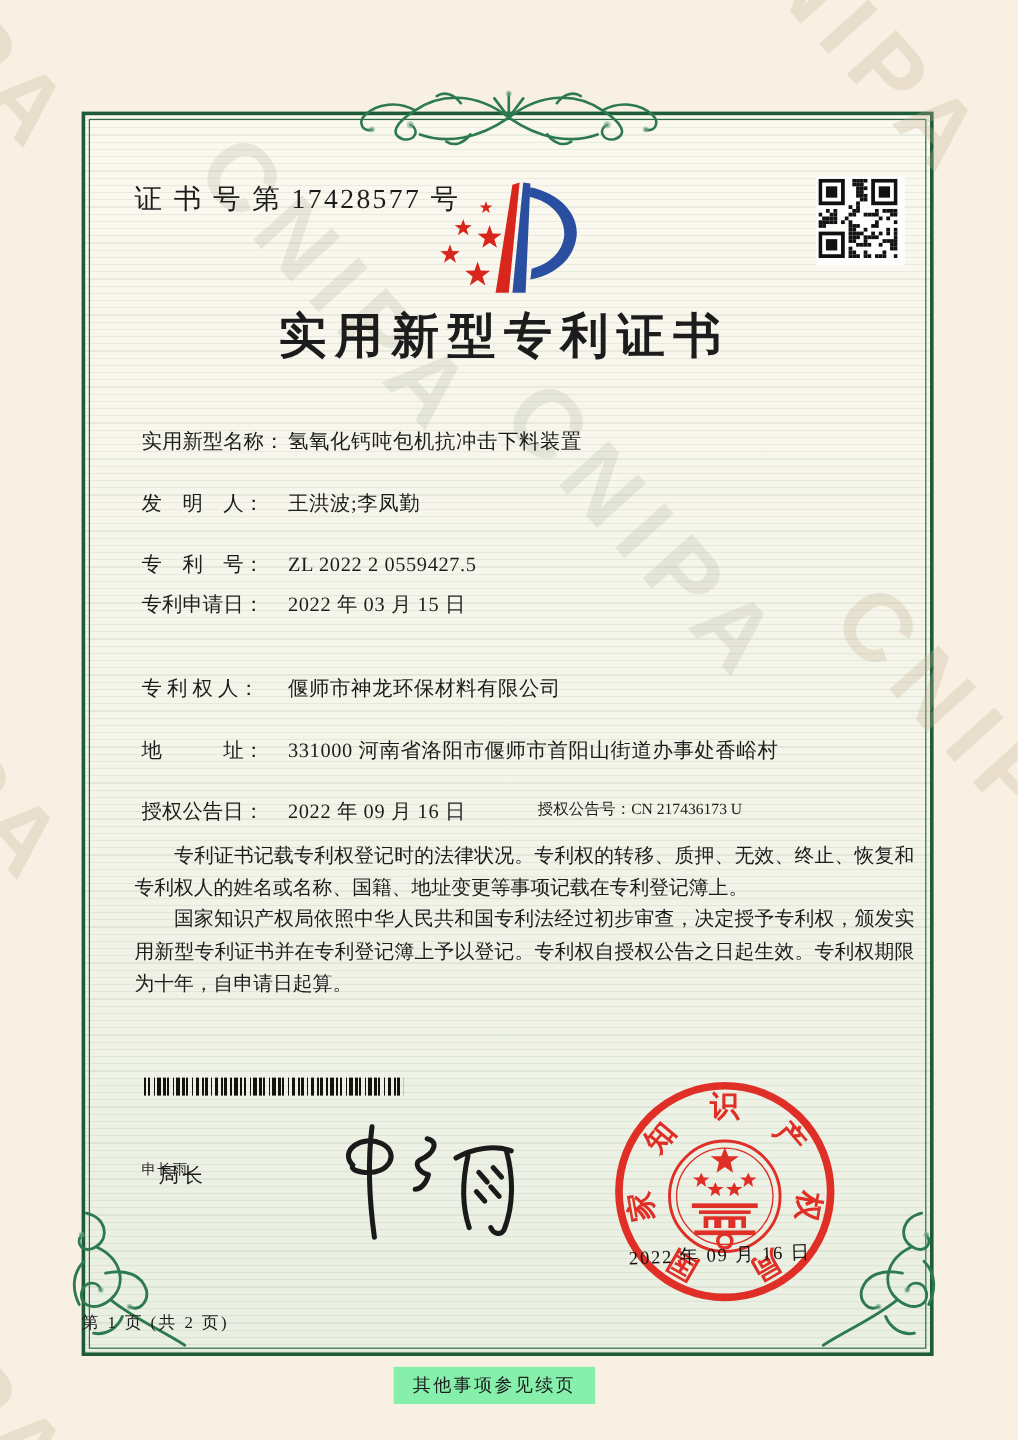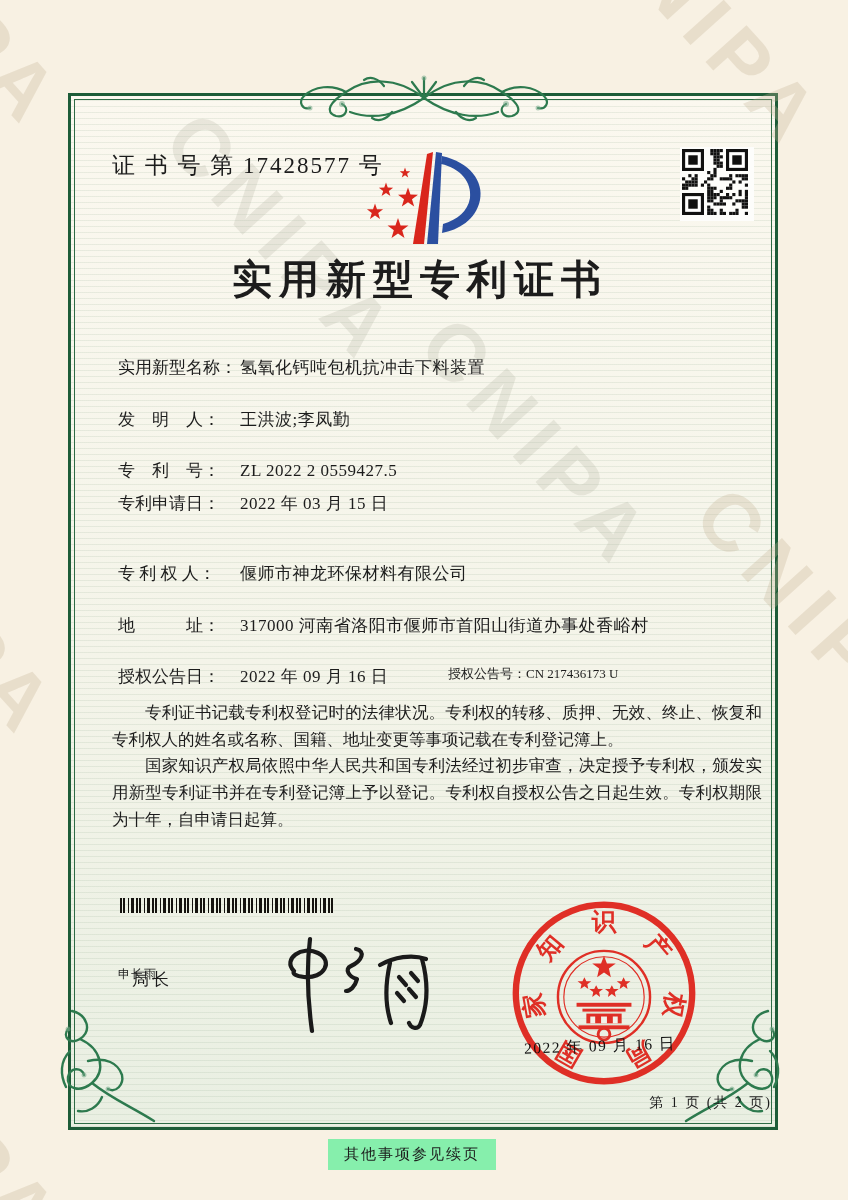--- a/index.html
+++ b/index.html
@@ -69,21 +69,21 @@
   .officer-name{position:absolute;left:118px;top:966px;font-size:12px;letter-spacing:1px;z-index:2;}
   .signature{position:absolute;left:252px;top:933px;z-index:2;}
   
   .seal{position:absolute;left:506px;top:895px;z-index:3;opacity:0.93;}
   .seal-date{
     position:absolute;left:524px;top:1036px;z-index:4;
     font-size:15.5px;letter-spacing:1.5px;color:#111;
     transform:rotate(-2deg);white-space:nowrap;
   }
   
-  .page-no{position:absolute;left:68px;top:1094px;width:704px;text-align:right;
+  .page-no{position:absolute;left:68px;top:1094px;width:704px;text-align:left;
     font-size:14px;letter-spacing:2px;z-index:2;}
   .cont-note{
     position:absolute;left:328px;top:1139px;z-index:2;
     background:#86efac;padding:6px 16px;font-size:15px;letter-spacing:2px;
   }
 </style>
 </head>
 <body>
 
 <div class="wm" style="left:-120px;top:-140px">CNIPA</div>
@@ -308,21 +308,21 @@
 <div class="frow" style="top:459px">
   <span class="lbl">专　利　号：</span><span class="val">ZL 2022 2 0559427.5</span>
 </div>
 <div class="frow" style="top:492px">
   <span class="lbl">专利申请日：</span><span class="val">2022 年 03 月 15 日</span>
 </div>
 <div class="frow" style="top:562px">
   <span class="lbl">专 利 权 人：</span><span class="val">偃师市神龙环保材料有限公司</span>
 </div>
 <div class="frow" style="top:614px">
-  <span class="lbl">地　　　址：</span><span class="val">317000  河南省洛阳市偃师市首阳山街道办事处香峪村</span>
+  <span class="lbl">地　　　址：</span><span class="val">331000  河南省洛阳市偃师市首阳山街道办事处香峪村</span>
 </div>
 <div class="frow" style="top:665px">
   <span class="lbl">授权公告日：</span><span class="val">2022 年 09 月 16 日</span>
 </div>
 <div class="grant2" style="top:665px">
   <span>授权公告号：</span><span class="val">CN 217436173 U</span>
 </div>
 
 <div class="legal">
   <p>专利证书记载专利权登记时的法律状况。专利权的转移、质押、无效、终止、恢复和专利权人的姓名或名称、国籍、地址变更等事项记载在专利登记簿上。</p>

